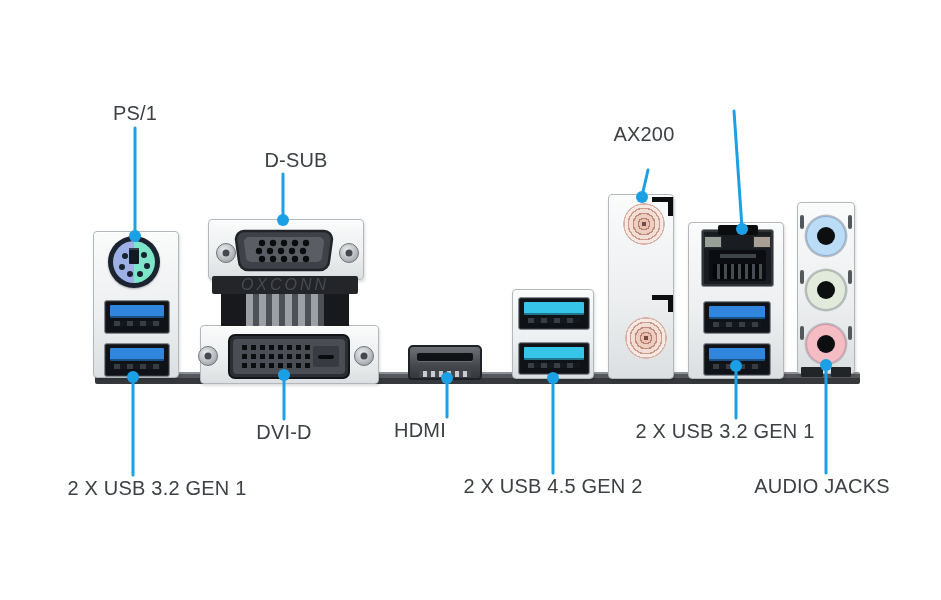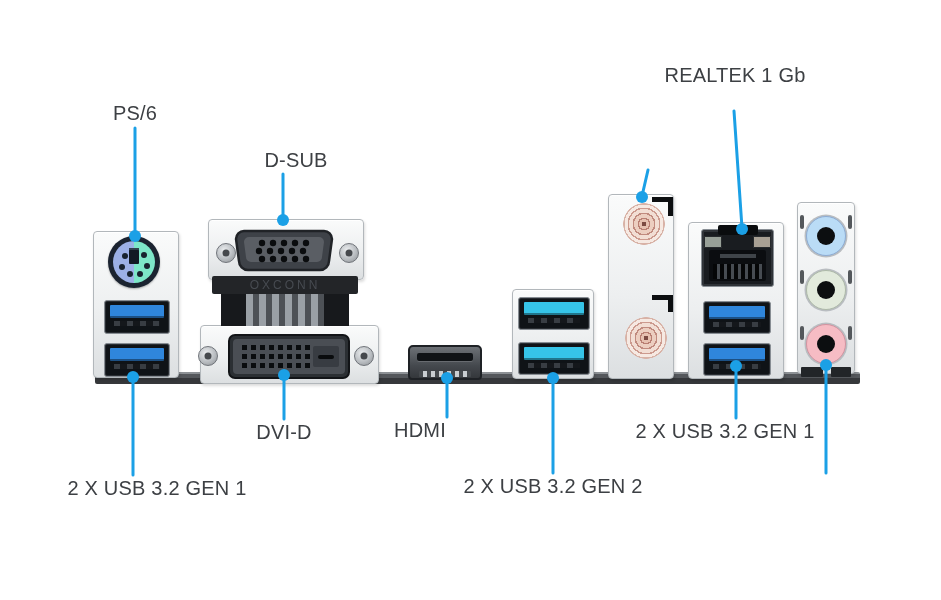--- a/index.html
+++ b/index.html
@@ -47,21 +47,21 @@
   
   .screw{position:absolute;width:18px;height:18px;border-radius:50%;
       background:radial-gradient(circle at 40% 35%,#eceef0,#b9bdc1 55%,#8a8e92);
       border:1px solid #70747a;}
   .screw::after{content:"";position:absolute;left:50%;top:50%;width:7px;height:7px;
       transform:translate(-50%,-50%);border-radius:50%;background:#46494d;}
 
   
   .stack-band{position:absolute;left:212px;top:276px;width:146px;height:18px;background:#232528;
       border-radius:2px;z-index:3;display:flex;align-items:center;justify-content:center;}
-  .stack-band span{font-size:12px;letter-spacing:3px;color:#474b51;}
+  .stack-band span{font-size:16px;letter-spacing:3px;color:#474b51;font-style:italic;}
   .stack-ribs{position:absolute;left:221px;top:294px;width:128px;height:32px;background:#17191c;z-index:3;}
   .stack-ribs::after{content:"";position:absolute;left:25px;top:0;width:78px;height:100%;
       background:repeating-linear-gradient(90deg,#9aa0a6 0 7px,#4d5156 7px 13px);}
 
   .dvi-body{position:absolute;left:27px;top:8px;width:118px;height:41px;background:#2b2f33;
       border:2px solid #121417;border-radius:7px;}
   .dvi-face{position:absolute;left:3px;top:3px;right:3px;bottom:3px;background:#4a4e54;border-radius:4px;}
   .dvi-pins{position:absolute;left:9px;top:6px;width:68px;height:23px;
       background:repeating-linear-gradient(90deg,transparent 0 5px,#4a4e54 5px 9px),
                  repeating-linear-gradient(0deg,transparent 0 5px,#4a4e54 5px 9px),#0a0c0e;}
@@ -151,32 +151,33 @@
     <g>
       <line class="leader-line" x1="736" y1="418" x2="736" y2="366"></line>
         <circle class="leader-dot" cx="736" cy="366" r="6"></circle>
     </g>
     <g>
       <line class="leader-line" x1="826" y1="473" x2="826" y2="365"></line>
         <circle class="leader-dot" cx="826" cy="365" r="6"></circle>
     </g>
   </svg>
 
-  <div class="lbl" style="left:135px;top:102px;">PS/6</div>
+  <div class="lbl" style="left:135px;top:102px;">PS/1</div>
   <div class="lbl" style="left:296px;top:149px;">D-SUB</div>
   <div class="lbl" style="left:284px;top:421px;">DVI-D</div>
   <div class="lbl" style="left:420px;top:419px;">HDMI</div>
   <div class="lbl" style="left:157px;top:477px;">2 X USB 3.2 GEN 1</div>
-  <div class="lbl" style="left:553px;top:475px;">2 X USB 3.2 GEN 2</div>
+  <div class="lbl" style="left:553px;top:475px;">2 X USB 4.5 GEN 2</div>
   <div class="lbl two" style="left:644px;top:123px;">
+    <div>AX200</div>
   </div>
   <div class="lbl two" style="left:735px;top:64px;">
-    <div>REALTEK 1 Gb</div>
   </div>
   <div class="lbl" style="left:725px;top:420px;">2 X USB 3.2 GEN 1</div>
+  <div class="lbl" style="left:822px;top:475px;">AUDIO JACKS</div>
 
   <div class="edge"></div>
 
   <div class="plate" style="left:93px;top:231px;width:84px;height:145px;z-index:2;">
     <div class="ps2-outer">
       <div class="ps2-color">
         <span class="pp" style="left:9px;top:12px;"></span>
         <span class="pp" style="left:6px;top:23px;"></span>
         <span class="pp" style="left:14px;top:30px;"></span>
         <span class="pp" style="left:28px;top:11px;"></span>

